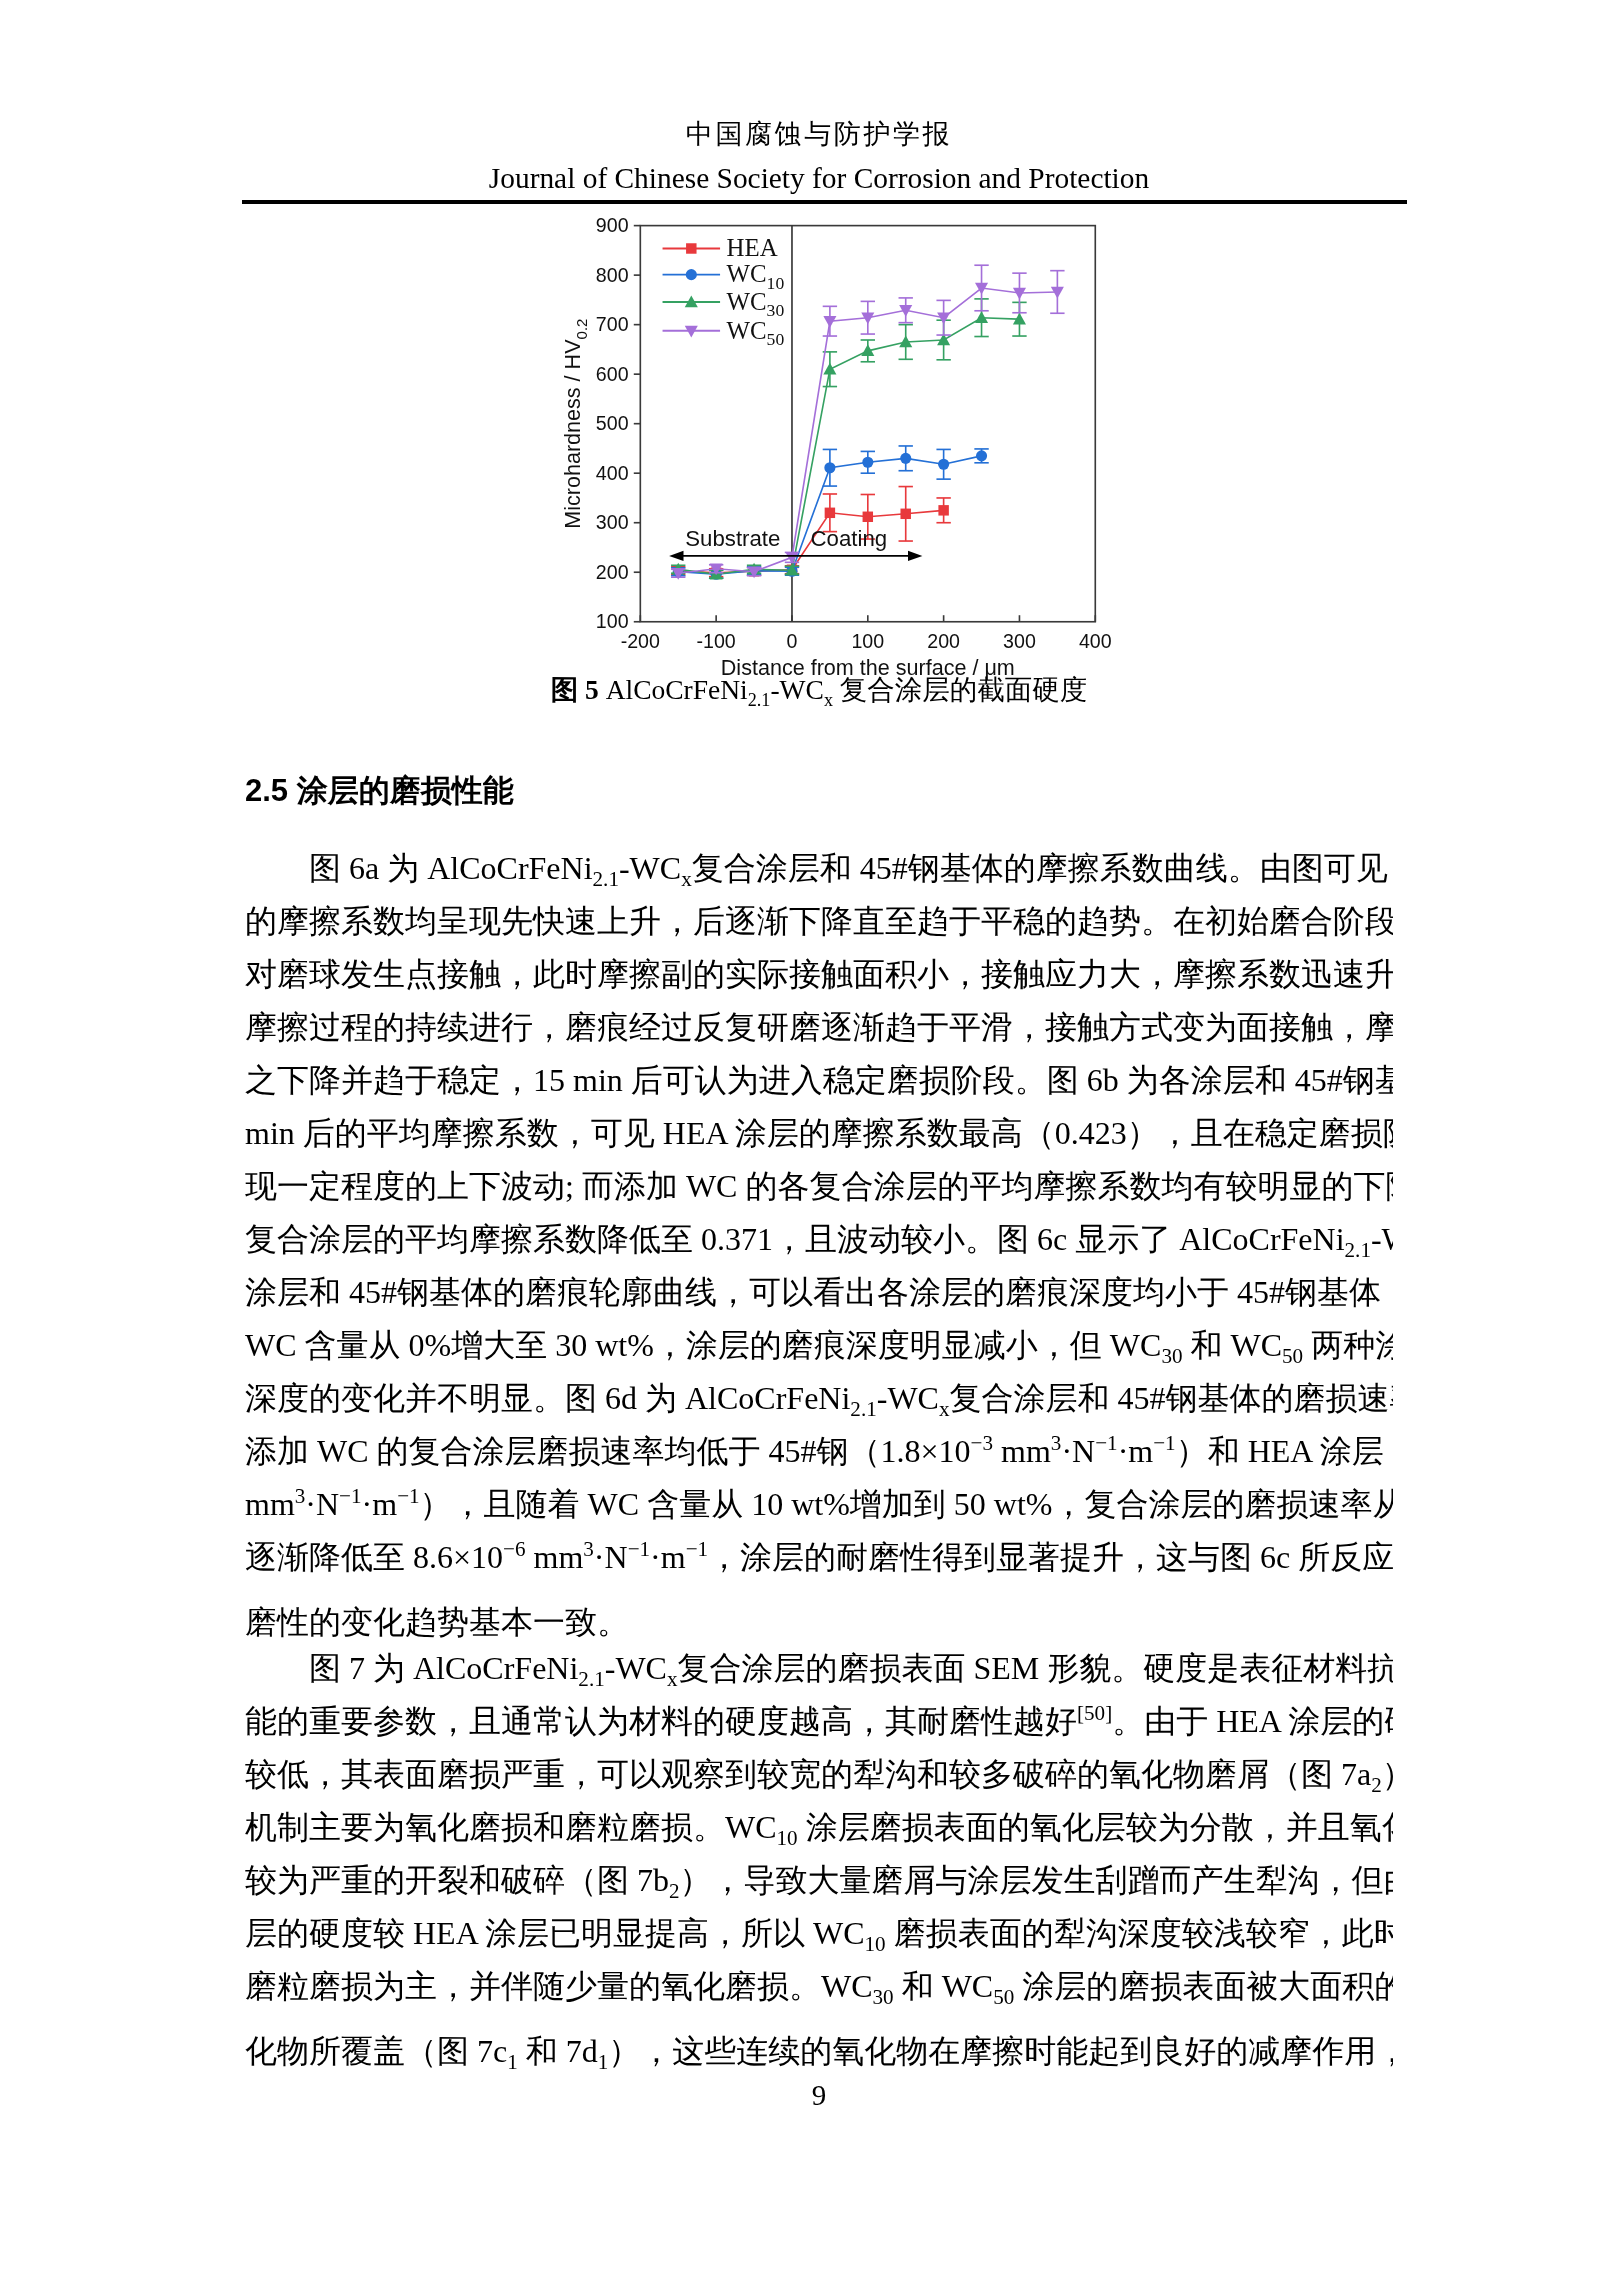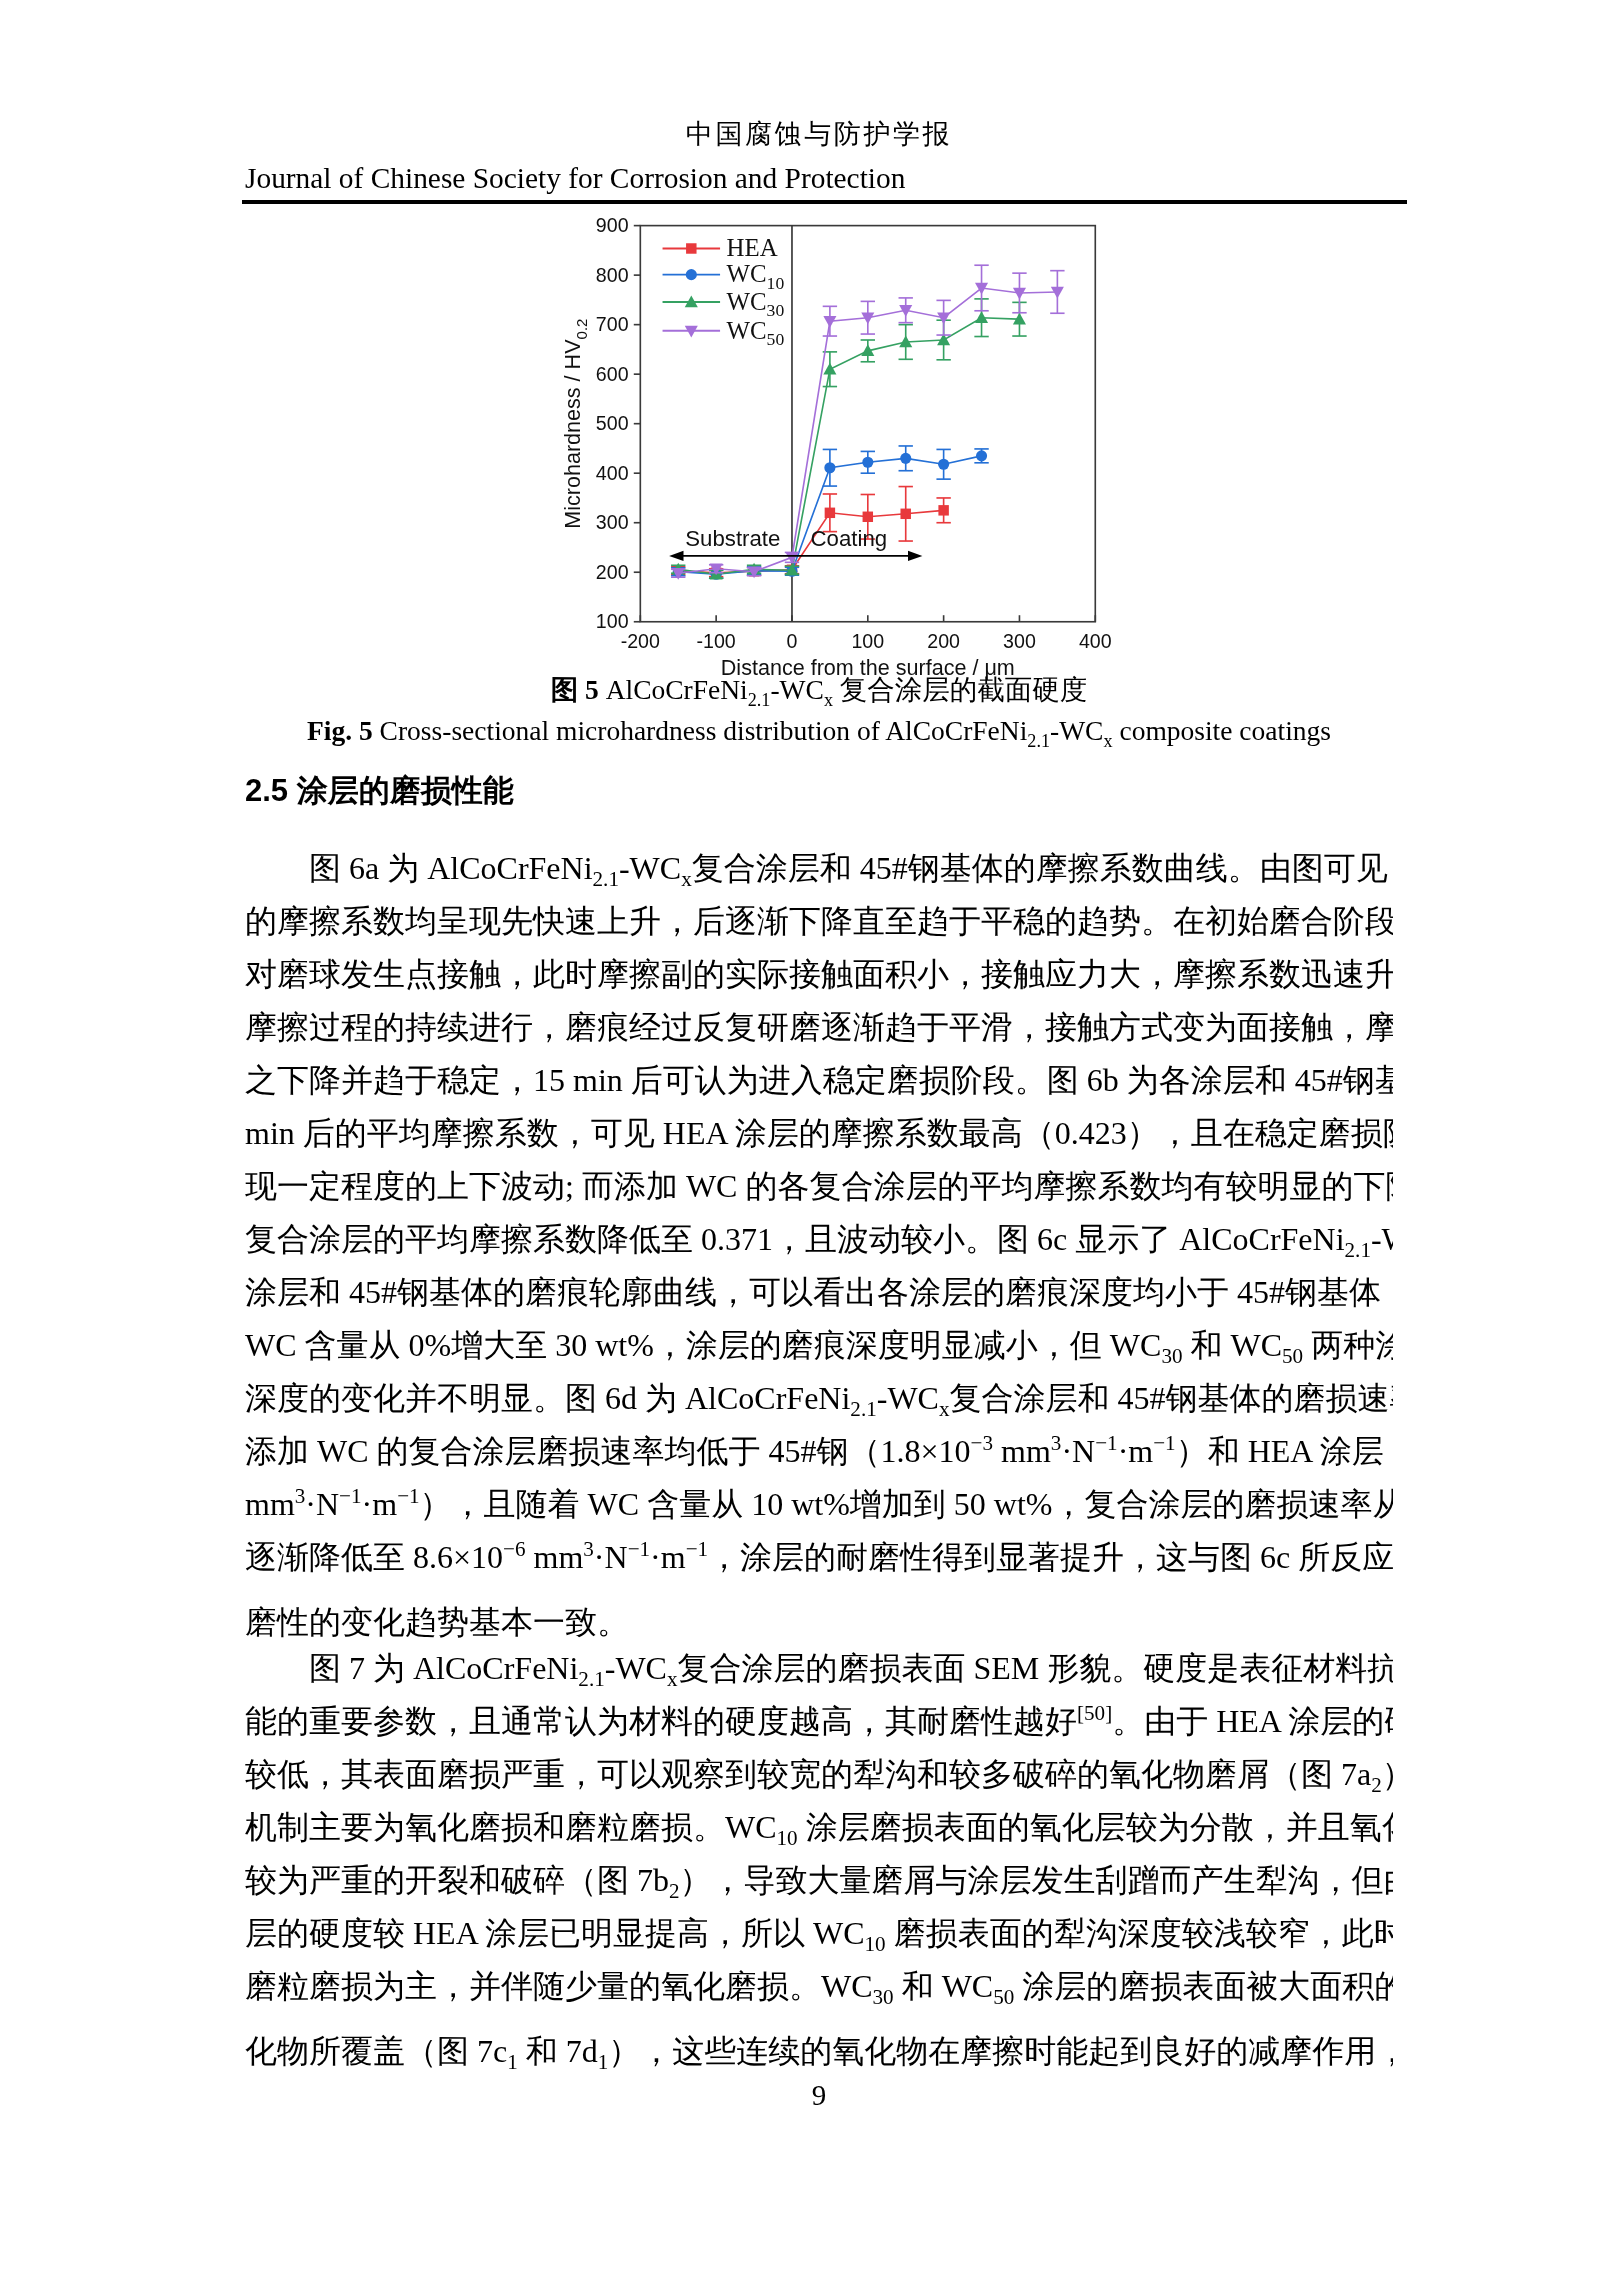--- a/index.html
+++ b/index.html
@@ -11,21 +11,21 @@
     color:#000;
     overflow:hidden;
   }
   
   .title-zh{
     position:absolute;left:245px;width:1148px;top:113px;
     text-align:center;font-size:27px;line-height:43px;letter-spacing:2.6px;
   }
   .title-en{
     position:absolute;left:245px;width:1148px;top:162px;
-    font-size:29.4px;line-height:33px;
+    text-align:center;font-size:29.4px;line-height:33px;
   }
   .header-rule{
     position:absolute;left:242px;top:200px;width:1165px;height:3.9px;background:#000;
   }
   
   .figure-wrap{position:absolute;left:555px;top:206px;width:589px;height:487px;}
   svg{display:block;}
   .caption{position:absolute;left:245px;width:1148px;text-align:center;font-size:27.5px;line-height:30px;}
   .caption-zh{top:675px;}
   .caption-en{top:716px;}
@@ -285,21 +285,20 @@
           <path d="M 208 137 L 218 155 L 198 155 Z" fill="#35a162"></path>
           <text x="262" y="159" font-size="38" fill="#111"><tspan>WC</tspan><tspan font-size="27" dy="10">30</tspan></text>
           <line x1="164" y1="191" x2="252" y2="191" stroke="#a46fd9" stroke-width="3"></line>
           <path d="M 208 201 L 218 183 L 198 183 Z" fill="#a46fd9"></path>
           <text x="262" y="203" font-size="38" fill="#111"><tspan>WC</tspan><tspan font-size="27" dy="10">50</tspan></text>
         </g>
       </svg>
   </div>
 
   <div class="caption caption-zh"><b>图 5</b> AlCoCrFeNi<sub>2.1</sub>-WC<sub>x</sub> 复合涂层的截面硬度</div>
-  <div class="caption caption-en"><b>Fig. 5</b> Cross-sectional microhardness distribution of AlCoCrFeNi<sub>2.1</sub>-WC<sub>x</sub> composite coatings</div>
 
   <div class="section-heading">2.5  涂层的磨损性能</div>
 
   <div class="para para-0">
       <div class="line indent">图 6a 为 AlCoCrFeNi<sub>2.1</sub>-WC<sub>x</sub>复合涂层和 45#钢基体的摩擦系数曲线。由图可见，各涂层</div>
       <div class="line">的摩擦系数均呈现先快速上升，后逐渐下降直至趋于平稳的趋势。在初始磨合阶段，涂层与</div>
       <div class="line">对磨球发生点接触，此时摩擦副的实际接触面积小，接触应力大，摩擦系数迅速升高。随着</div>
       <div class="line">摩擦过程的持续进行，磨痕经过反复研磨逐渐趋于平滑，接触方式变为面接触，摩擦系数随</div>
       <div class="line">之下降并趋于稳定，15 min 后可认为进入稳定磨损阶段。图 6b 为各涂层和 45#钢基体在 15</div>
       <div class="line">min 后的平均摩擦系数，可见 HEA 涂层的摩擦系数最高（0.423），且在稳定磨损阶段仍呈</div>

